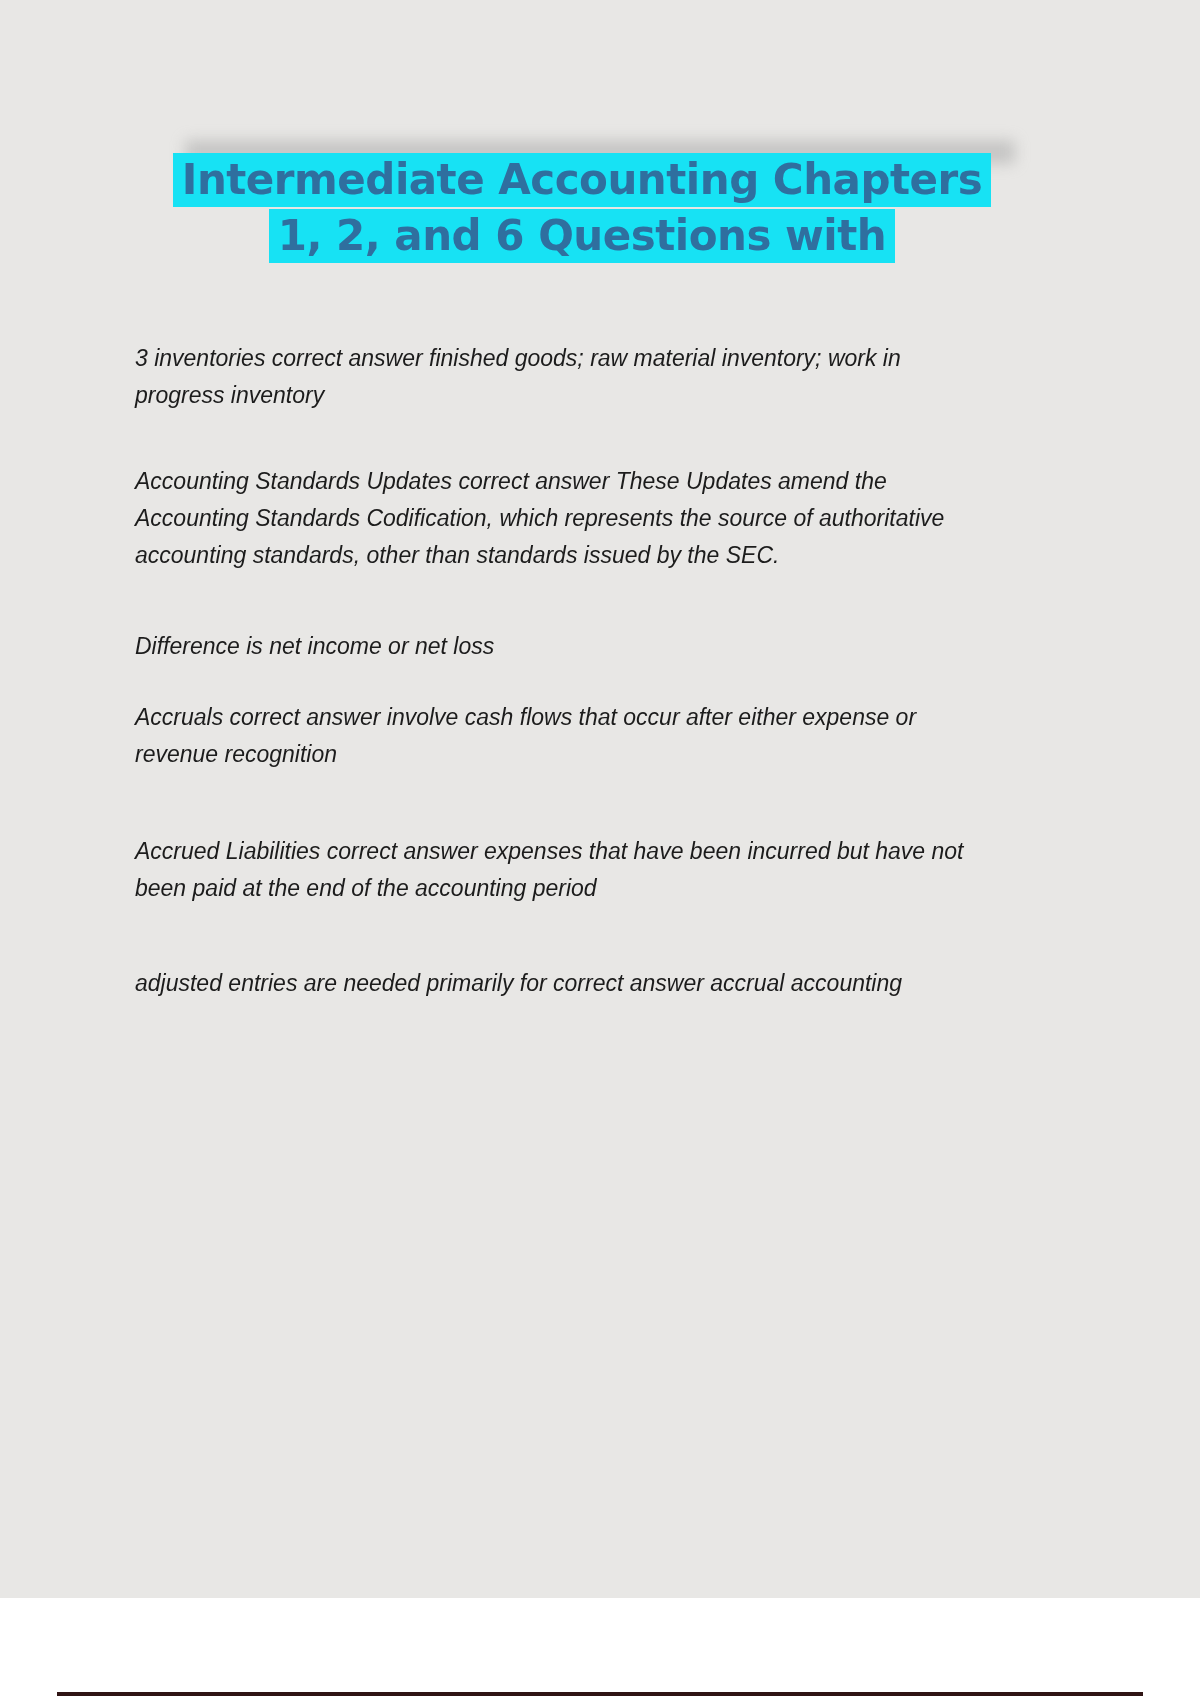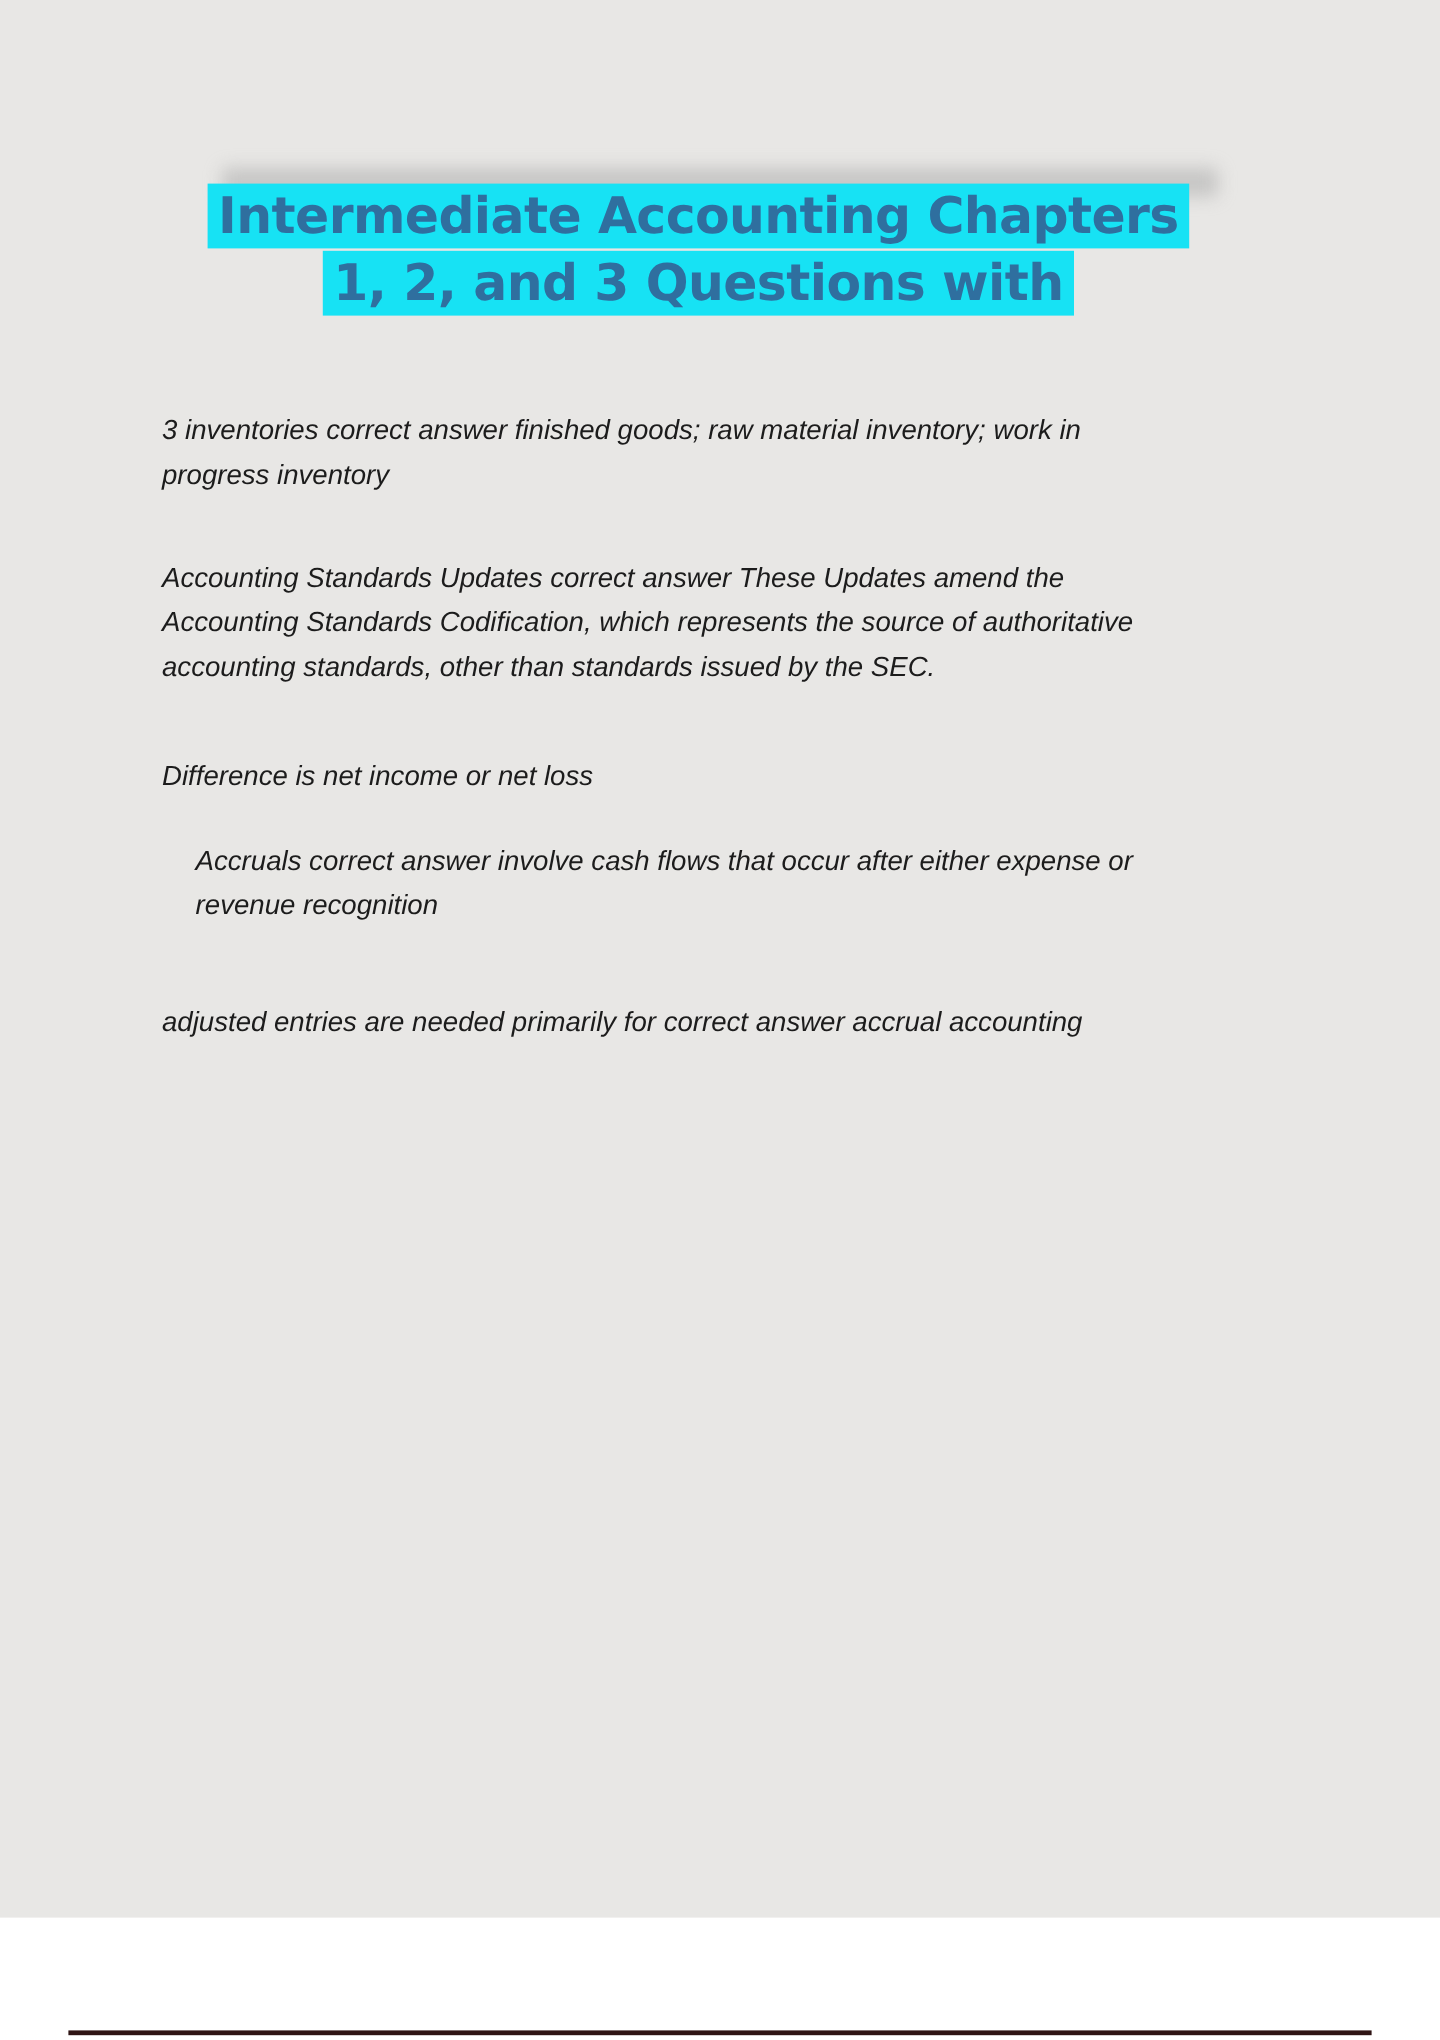--- a/index.html
+++ b/index.html
@@ -48,46 +48,48 @@
     font-size: 23px;
     line-height: 37px;
     color: #1c1c1c;
     font-family: "Liberation Sans", sans-serif;
   }
   .qa { white-space: pre-line; font-style: italic; }
   .m49 { margin-bottom: 49px; }
   .m54 { margin-bottom: 54px; }
   .m10 { margin-bottom: 10px; }
   .m59 { margin-bottom: 34px; }
-  .m60 { margin-bottom: 60px; margin-left: 28px; }
+  .m60 { margin-bottom: 60px; }
   .m58 { margin-bottom: 58px; }
   .m61 { margin-bottom: 61px; }
   .footer-rule {
     position: absolute;
     top: 1692px; left: 57px;
     width: 1086px; height: 4px;
     background: var(--rule-color, #2f1414);
   }
 </style>
 </head>
 <body>
 
 <div class="page-gray"></div>
 <div class="ghost-text"></div>
 
 <h1 class="title-block">
   <span class="title-line"><mark>Intermediate Accounting Chapters</mark></span>
-  <span class="title-line"><mark>1, 2, and 3 Questions with</mark></span>
+  <span class="title-line"><mark>1, 2, and 6 Questions with</mark></span>
 </h1>
 
 <div class="qa-list">
   <p class="qa m49">3 inventories correct answer finished goods; raw material inventory; work in
 progress inventory</p>
   <p class="qa m54">Accounting Standards Updates correct answer These Updates amend the
 Accounting Standards Codification, which represents the source of authoritative
 accounting standards, other than standards issued by the SEC.</p>
   <p class="qa m59">Difference is net income or net loss</p>
   <p class="qa m60">Accruals correct answer involve cash flows that occur after either expense or
 revenue recognition</p>
+  <p class="qa m58">Accrued Liabilities correct answer expenses that have been incurred but have not
+been paid at the end of the accounting period</p>
   <p class="qa">adjusted entries are needed primarily for correct answer accrual accounting</p>
 </div>
 
 <div class="footer-rule"></div>
 
 </body></html>

